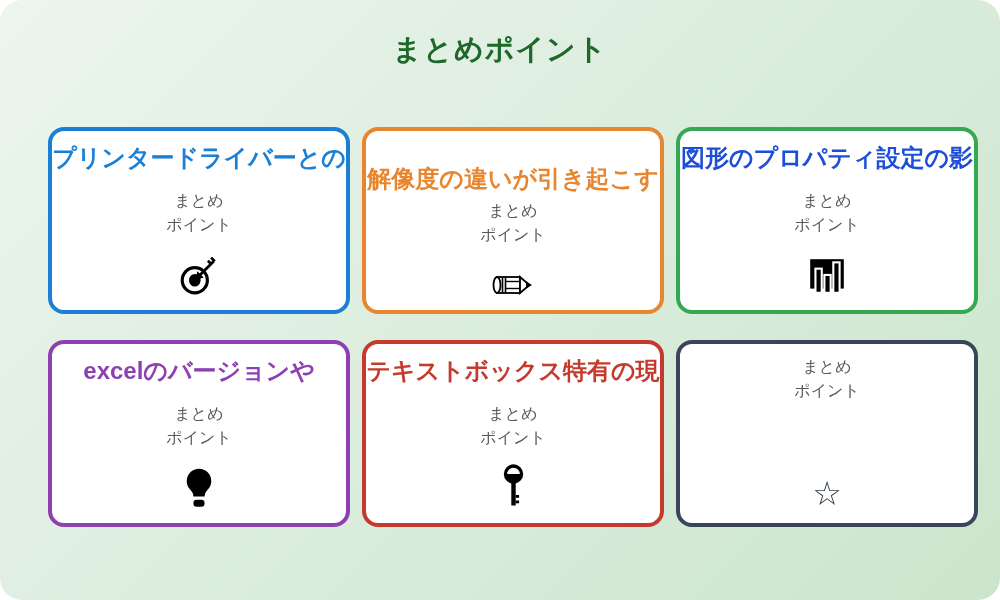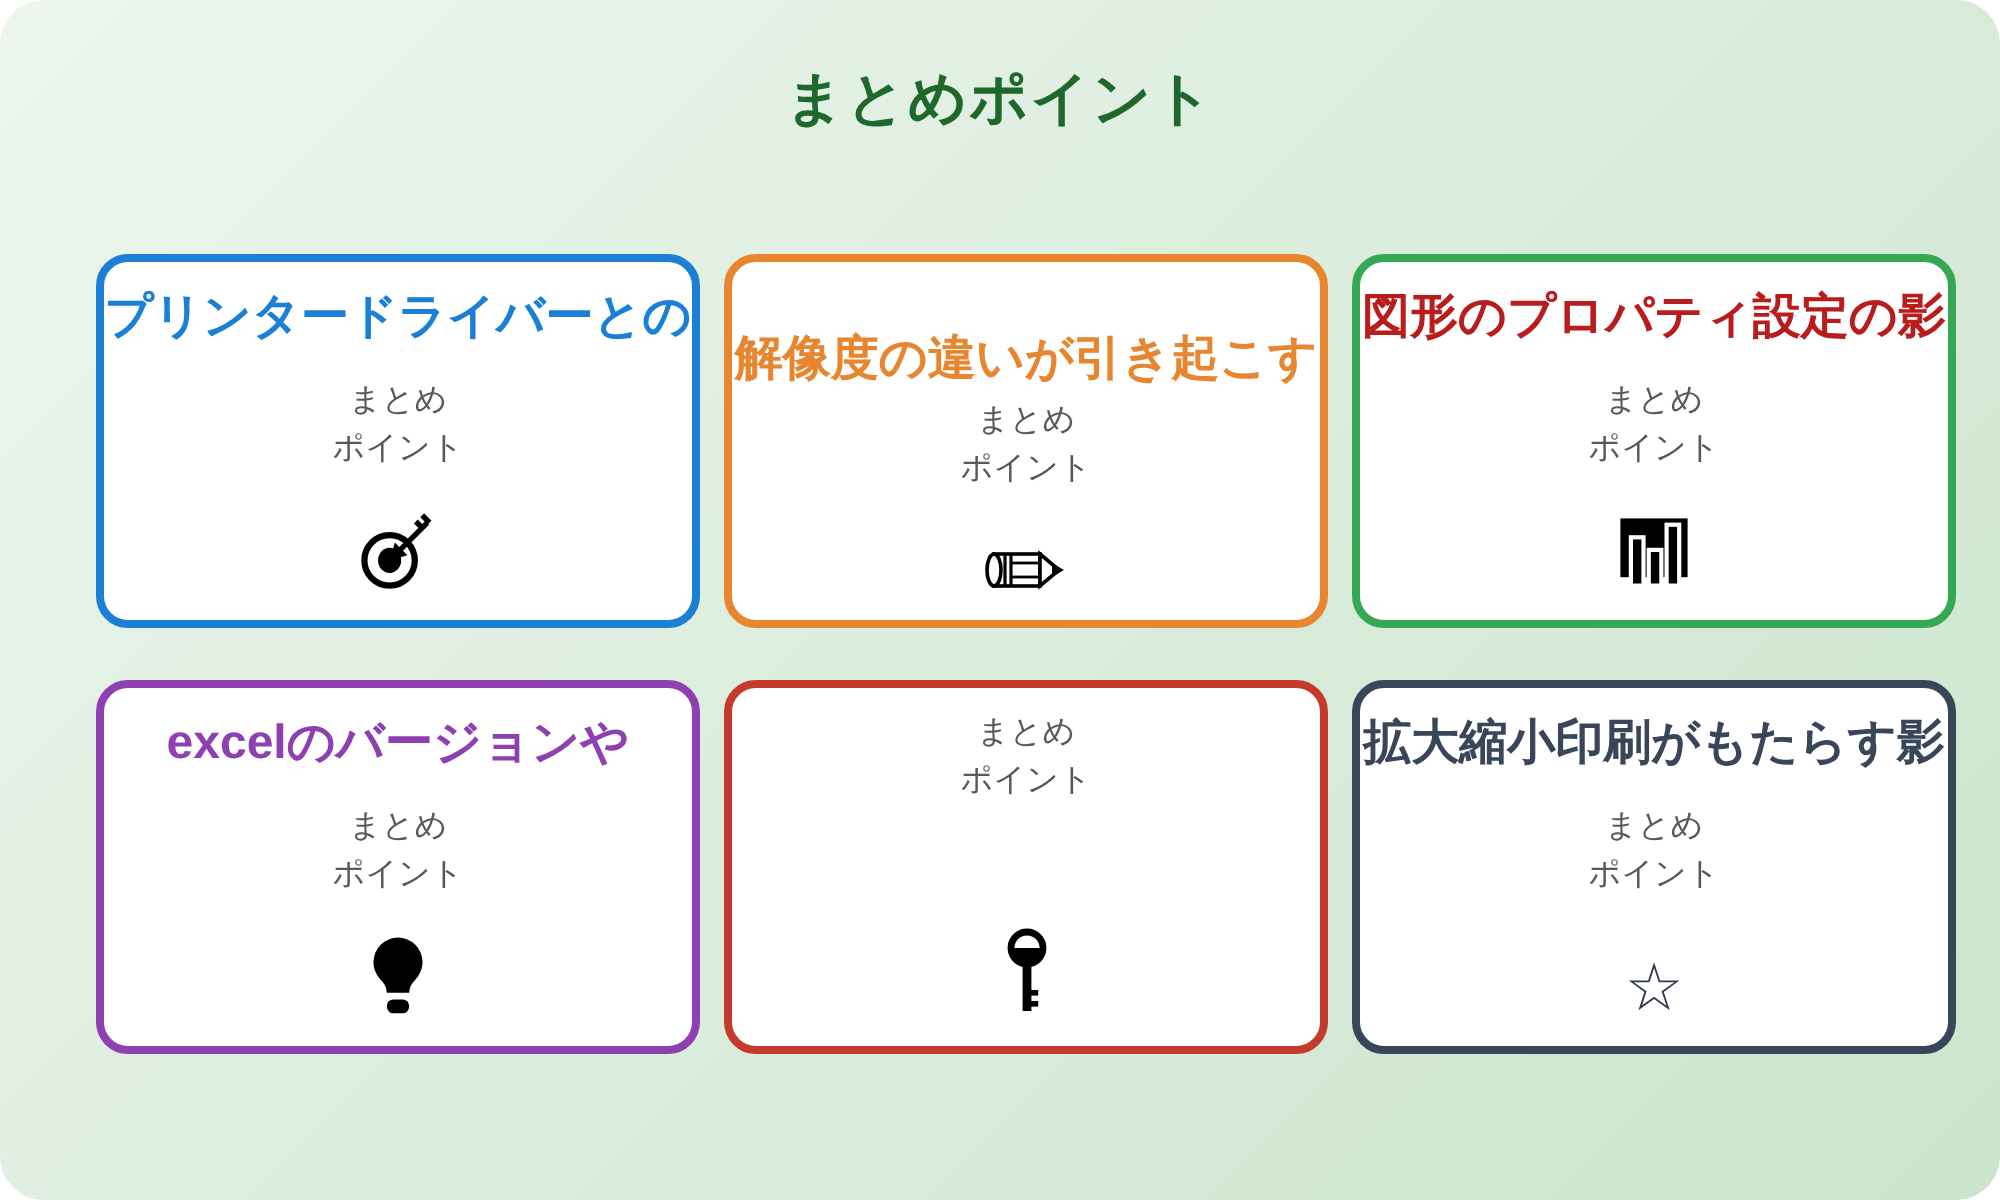--- a/index.html
+++ b/index.html
@@ -89,21 +89,21 @@
           <line x1="16" y1="7.5" x2="30" y2="7.5" stroke="#000" stroke-width="1.4"></line>
           <line x1="16" y1="14.5" x2="30" y2="14.5" stroke="#000" stroke-width="1.4"></line>
           <path d="M30 3 L39.5 11 L30 19 Z" fill="#fff" stroke="#000" stroke-width="1.8"></path>
           <path d="M36 7.5 L42 11 L36 14.5 Z" fill="#000"></path>
         </svg>
       </div>
     </div>
 
     <div class="card" style="border-color: rgb(53, 168, 83);">
       <div class="card-title-wrap">
-        <span class="card-title" style="color: #b91c1c;">図形のプロパティ設定の影</span>
+        <span class="card-title" style="color: #1d4ed8;">図形のプロパティ設定の影</span>
       </div>
       <div class="card-body" style="color: rgb(85, 89, 94);">
         <div>まとめ</div>
         <div>ポイント</div>
       </div>
       <div class="card-icon">
         <svg width="42" height="42" viewBox="0 0 40 40">
           <rect x="4" y="4" width="32" height="28" fill="#000"></rect>
           <rect x="9" y="13" width="6" height="23" fill="#000" stroke="#fff" stroke-width="2"></rect>
           <rect x="17.5" y="19" width="6" height="17" fill="#000" stroke="#fff" stroke-width="2"></rect>
@@ -122,39 +122,39 @@
       </div>
       <div class="card-icon">
         <svg width="32" height="43" viewBox="0 0 30 40">
           <path d="M15 1.5 a11.5 11.5 0 0 1 11.5 11.5 c0 4.6 -2.3 7.1 -4.3 9.4 c-1.3 1.5 -1.9 3.2 -1.9 5 h-10.6 c0 -1.8 -0.6 -3.5 -1.9 -5 C5.8 20.1 3.5 17.6 3.5 13 A11.5 11.5 0 0 1 15 1.5 Z" fill="#000"></path>
           <rect x="9.8" y="30.5" width="10.4" height="6.5" rx="3" fill="#000"></rect>
         </svg>
       </div>
     </div>
 
     <div class="card" style="border-color: rgb(196, 59, 45);">
+      <div class="card-title-wrap">
+        <span class="card-title" style="color: rgb(196, 59, 45);">テキストボックス特有の現</span>
+      </div>
       <div class="card-body" style="color: rgb(85, 89, 94);">
         <div>まとめ</div>
         <div>ポイント</div>
       </div>
       <div class="card-icon">
         <svg width="27" height="46" viewBox="0 0 26 46">
           <circle cx="13" cy="10" r="8" fill="#fff" stroke="#000" stroke-width="3.4"></circle>
           <path d="M5.4 10 a7.6 7.6 0 0 0 15.2 0 Z" fill="#000"></path>
           <rect x="10.8" y="17.5" width="4.4" height="24" fill="#000"></rect>
           <rect x="15" y="31" width="3.6" height="2.8" fill="#000"></rect>
           <rect x="15" y="36.5" width="3.6" height="2.8" fill="#000"></rect>
         </svg>
       </div>
     </div>
 
     <div class="card" style="border-color: rgb(57, 70, 90);">
-      <div class="card-title-wrap">
-        <span class="card-title" style="color: rgb(57, 70, 90);">拡大縮小印刷がもたらす影</span>
-      </div>
       <div class="card-body" style="color: rgb(85, 89, 94);">
         <div>まとめ</div>
         <div>ポイント</div>
       </div>
       <div class="card-icon">
         <span class="star-glyph">☆</span>
       </div>
     </div>
 
   </div>

